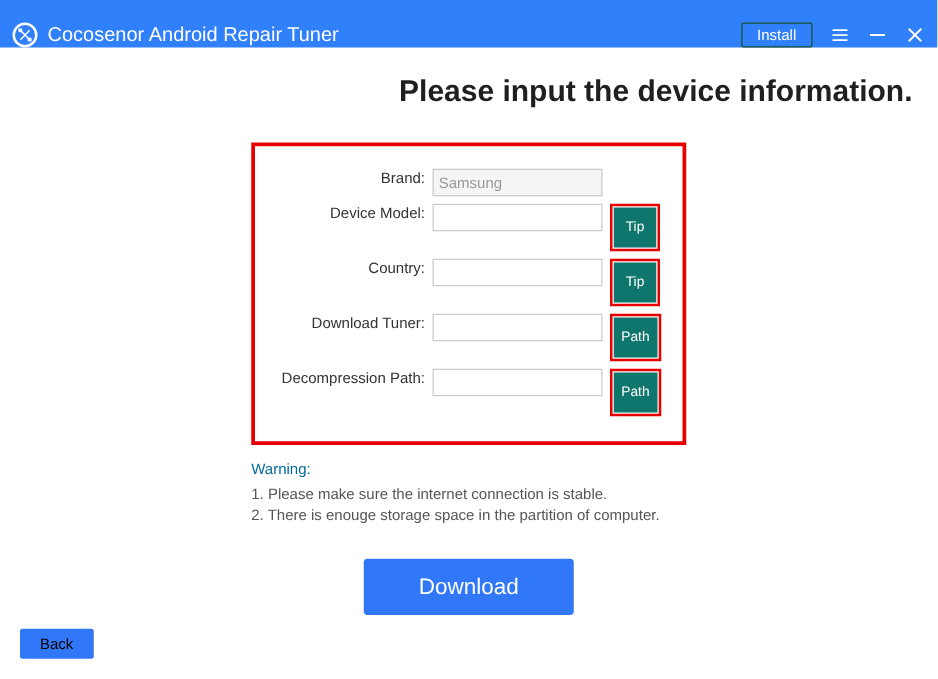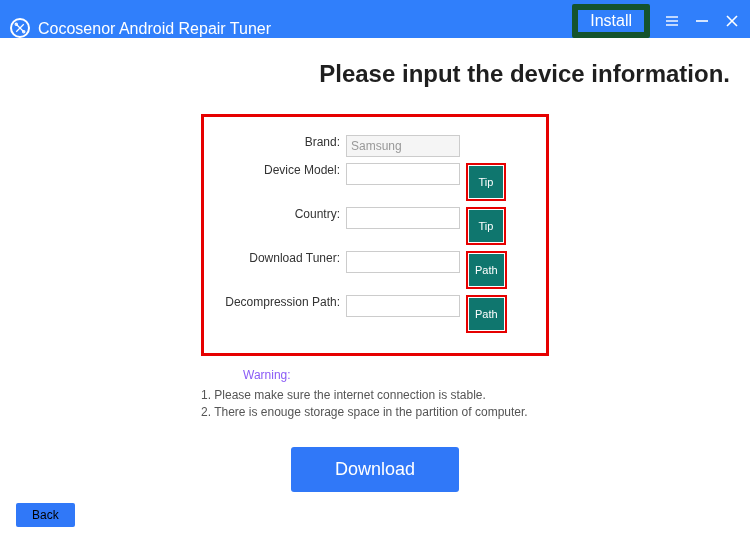--- a/index.html
+++ b/index.html
@@ -26,25 +26,25 @@
     display: flex;
     align-items: center;
     justify-content: center;
     font-size: 12px;
     margin-right: 8px;
   }
   .logo-icon svg { width: 12px; height: 12px; }
   .app-title { font-size: 16px; font-weight: 400; }
   .titlebar-right { margin-left: auto; display: flex; align-items: center; gap: 14px; }
   .install-btn {
-    border: 6px solid #14532d;
+    border: 1px solid #14532d;
     background: transparent;
     color: #fff;
     padding: 2px 12px;
-    font-size: 16px;
+    font-size: 12px;
     border-radius: 2px;
     cursor: pointer;
   }
   .win-ctrl {
     color: #fff;
     font-size: 14px;
     cursor: pointer;
     width: 16px;
     text-align: center;
     display: flex;
@@ -77,21 +77,21 @@
     margin: 6px 0;
     gap: 6px;
   }
   .form-label {
     width: 126px;
     text-align: right;
     font-size: 12px;
     color: #333;
   }
   .form-input {
-    width: 114px;
+    width: 136px;
     height: 22px;
     border: 1px solid #ccc;
     font-size: 12px;
     padding: 0 4px;
     color: #888;
     background: #fff;
   }
   .form-input.disabled { background: #f5f5f5; color: #999; }
   .red-wrap {
     border: 2px solid #e60000;
@@ -108,21 +108,21 @@
     padding: 0 6px;
     cursor: pointer;
   }
 
   .warning-block {
     width: 348px;
     margin: 12px auto 0;
     font-size: 12px;
     color: #333;
   }
-  .warning-title { color: #8b5cf6; margin-bottom: 6px; margin-left: 42px; }
+  .warning-title { color: #0369a1; margin-bottom: 6px; }
   .warning-item { margin-bottom: 3px; color: #555; }
 
   .download-btn {
     display: block;
     margin: 28px auto 0;
     background: #3078f8;
     color: #fff;
     border: none;
     font-size: 18px;
     padding: 12px 44px;

